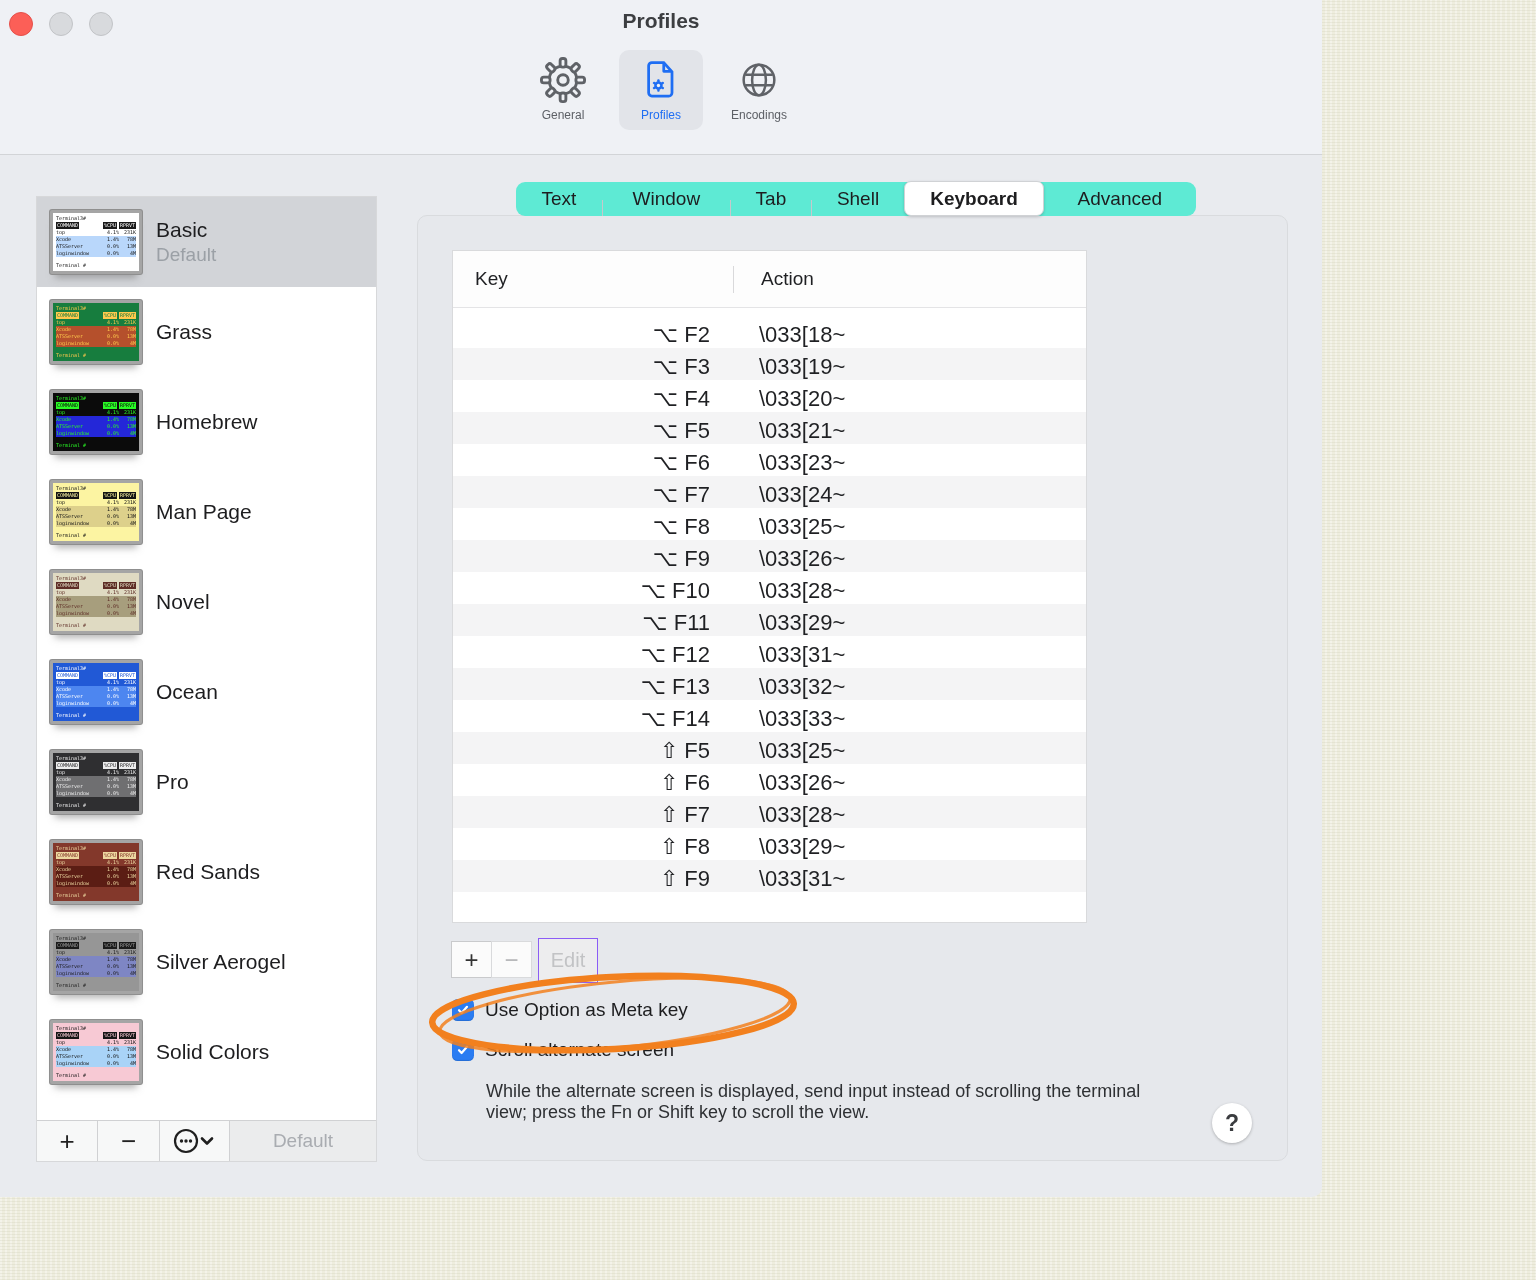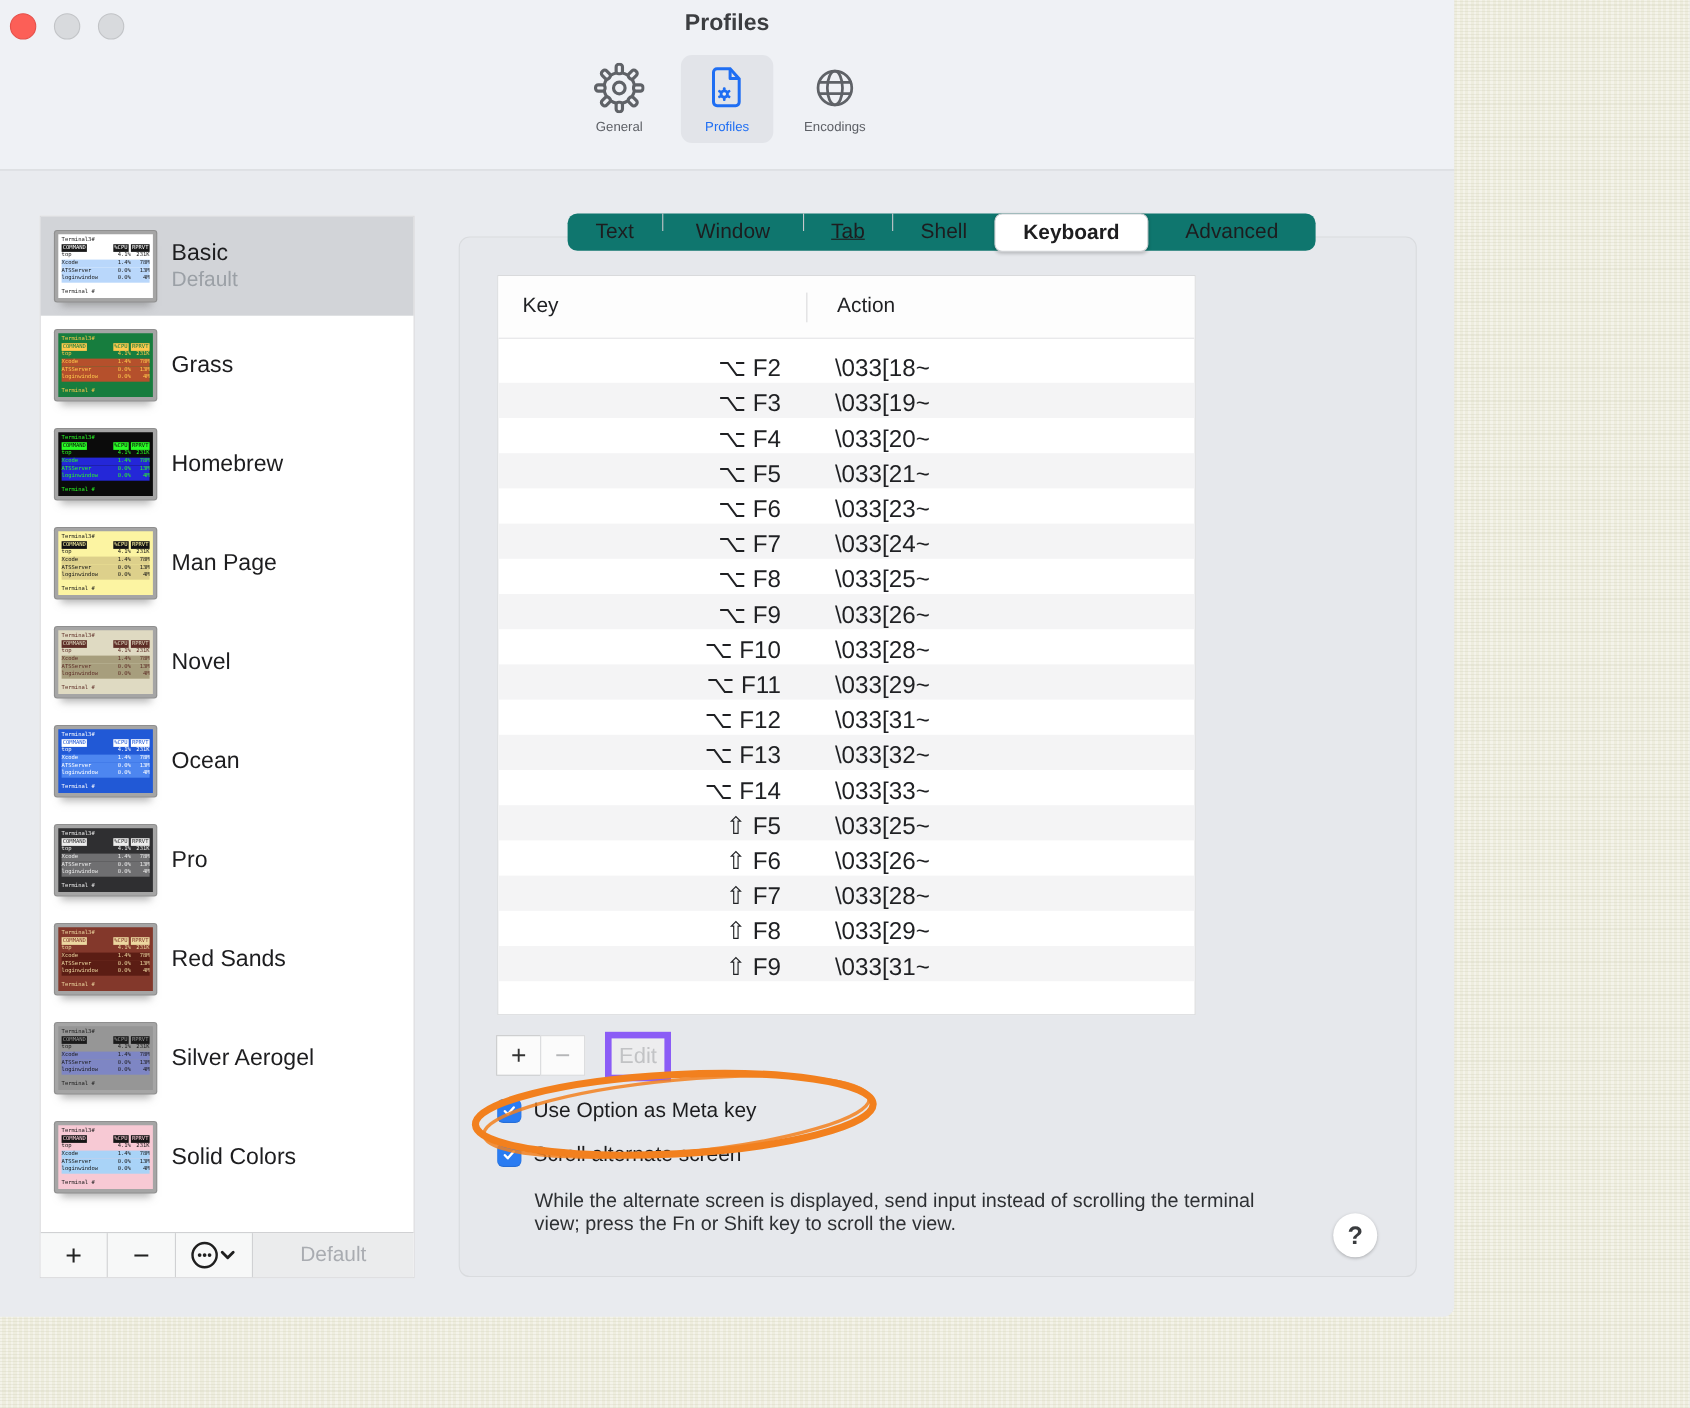--- a/index.html
+++ b/index.html
@@ -59,22 +59,22 @@
   .sidebar-footer{ position:absolute; left:0; bottom:0; width:100%; height:41px;
     border-top:1px solid #d0d1d3; display:flex; background:#f7f8f8; }
   .sf-btn{ border-right:1px solid #d0d1d3; display:flex; align-items:center; justify-content:center; }
   .sf-add{ width:61px; font-size:26px; color:#222; }
   .sf-remove{ width:62px; font-size:26px; color:#222; }
   .sf-more{ width:70px; }
   .sf-default{ flex:1; border-right:none; background:#ebeced; font-size:19px; color:#a9acb1; }
   
   .main-box{ position:absolute; left:417px; top:215px; width:871px; height:946px;
     background:#e6e8ec; border:1px solid #d9dbde; border-radius:10px; }
-  .tabs{ position:absolute; left:516px; top:194px; width:680px; height:34px;
-    background:#0f766e; border-radius:9px; display:flex; align-items:flex-start; }
+  .tabs{ position:absolute; left:516px; top:182px; width:680px; height:34px;
+    background:#5eead4; border-radius:9px; display:flex; align-items:flex-end; }
   .tab-seg{ height:34px; display:flex; align-items:center; justify-content:center;
     font-size:19px; color:#1d1d1f; position:relative; }
   .tab-seg.selected{ background:#fff; border:1px solid #d0d2d5; border-radius:7px;
     box-shadow:0 1px 3px rgba(0,0,0,.18); font-weight:bold; height:35px; }
   .tab-sep{ width:1px; height:16px; background:#c6c8cb; }
   
   .key-table{ position:absolute; left:452px; top:250px; width:635px; height:673px;
     background:#fff; border:1px solid #d9dadc; overflow:hidden; }
   .kt-header{ height:57px; display:flex; align-items:center; position:relative;
     background:#fdfdfd; border-bottom:1px solid #e4e4e6; font-size:19px; }
@@ -84,22 +84,22 @@
   .kt-body{ padding-top:8px; }
   .kt-row{ height:32px; display:flex; align-items:flex-end; font-size:22px; }
   .kt-row:nth-child(even){ background:#f4f4f5; }
   .kt-key{ width:280px; text-align:right; padding-right:23px; }
   .kt-action{ padding-left:26px; }
   
   .map-btns{ position:absolute; left:451px; top:941px; display:flex; }
   .mb{ width:41px; height:37px; background:#fbfbfb; border:1px solid #c9cacc;
     display:flex; align-items:center; justify-content:center; font-size:24px; color:#333; }
   .mb-remove{ margin-left:-1px; color:#b5b6b8; border-color:#d9dadc; }
-  .mb-edit{ width:60px; height:45px; margin-left:18px; margin-top:-3px; background:#ededee;
-    border:6px solid #8b5cf6; color:#c2c3c5; font-size:20px; }
+  .mb-edit{ width:60px; height:45px; margin-left:6px; margin-top:-3px; background:#ededee;
+    border:1px solid #8b5cf6; color:#c2c3c5; font-size:20px; }
   
   .cb-row{ position:absolute; left:452px; display:flex; align-items:flex-start; gap:11px; }
   .cb-row-1{ top:999px; } .cb-row-2{ top:1039px; }
   .checkbox{ width:22px; height:22px; border-radius:5.5px; background:#2a7cf2;
     display:flex; align-items:center; justify-content:center;
     box-shadow:inset 0 -1px 1px rgba(0,0,0,.12); }
   .cb-label{ font-size:19px; color:#1d1d1f; }
   .caption{ position:absolute; left:486px; top:1081px; width:655px;
     font-size:18px; line-height:21px; color:#2e3033; }
   .help-btn{ position:absolute; left:1212px; top:1103px; width:40px; height:40px;
@@ -568,21 +568,21 @@
     </div>
   </aside>
 
   <section class="main-box"></section>
 
   <div class="tabs" id="tabs">
       <div class="tab-seg" style="width: 86px;">Text</div>
       <span class="tab-sep"></span>
       <div class="tab-seg" style="width: 128px;">Window</div>
       <span class="tab-sep"></span>
-      <div class="tab-seg" style="width: 80px; text-decoration: underline;">Tab</div>
+      <div class="tab-seg" style="width: 80px;">Tab</div>
       <span class="tab-sep"></span>
       <div class="tab-seg" style="width: 93px;">Shell</div>
       <div class="tab-seg selected" style="width: 140px;">Keyboard</div>
       <div class="tab-seg" style="width: 153px;">Advanced</div>
     </div>
 
   <div class="key-table">
     <div class="kt-header">
       <span class="h-key">Key</span>
       <span class="h-divider"></span>

